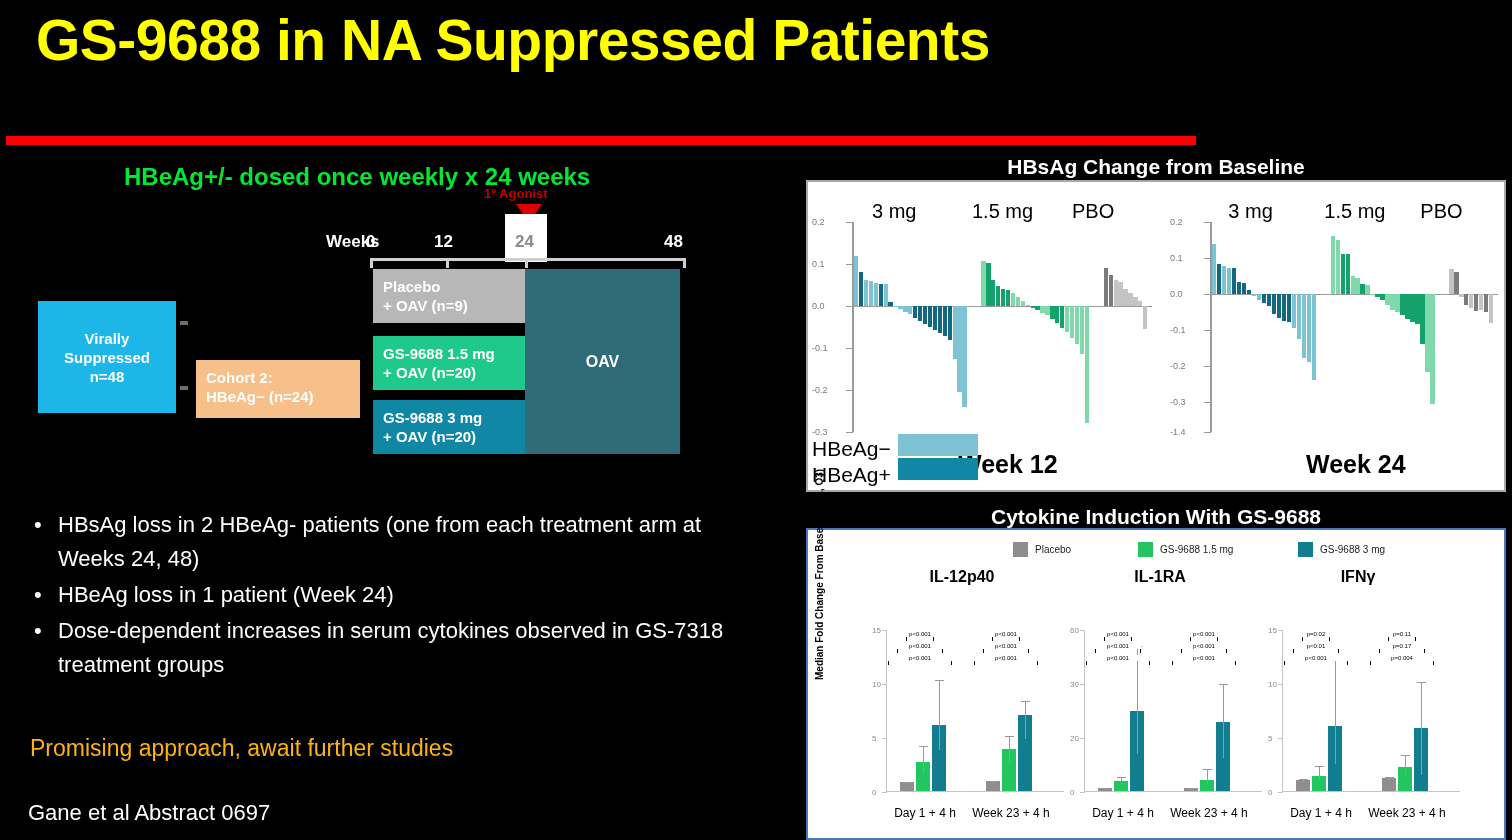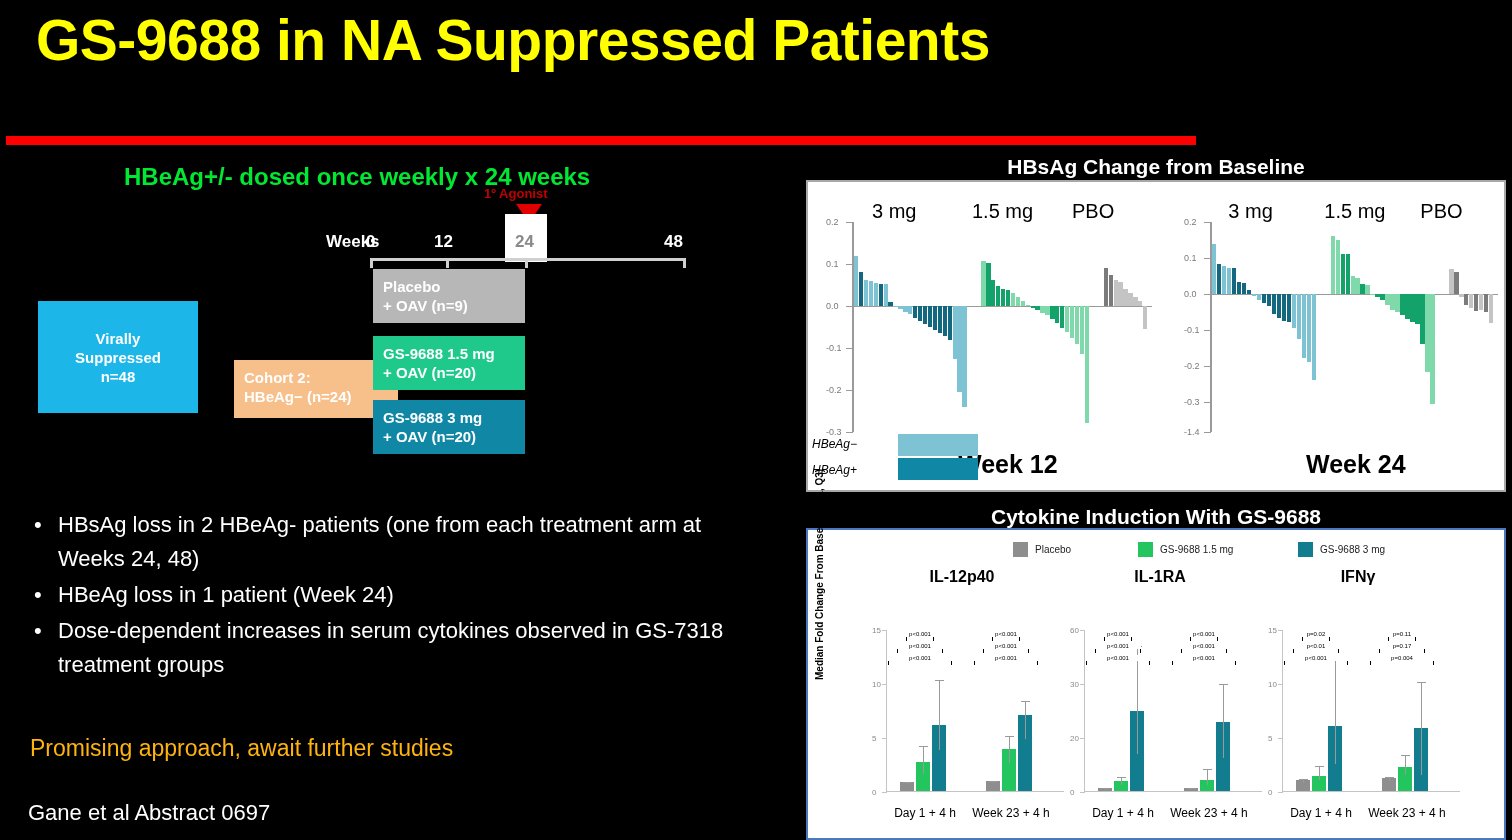--- a/index.html
+++ b/index.html
@@ -41,24 +41,24 @@
   #wk-0     { left:366px; }
   #wk-12    { left:434px; }
   #wk-24    { left:515px; color:#8a8a8a; }
   #wk-48    { left:664px; }
   #axis-line { position:absolute; left:370px; top:72px; width:316px; height:3px; background:#d0d0d0; }
   .axis-tick { position:absolute; top:72px; width:3px; height:10px; background:#d0d0d0; }
   #tick-0 { left:370px; } #tick-12 { left:446px; } #tick-24 { left:525px; } #tick-48 { left:683px; }
 
   .box { position:absolute; color:#fff; font-weight:bold; font-size:15px;
          line-height:19px; padding:8px 10px; }
-  #box-vs   { left:38px;  top:115px; width:160px; height:112px; background:#1cb6e8;
+  #box-vs   { left:38px;  top:115px; width:138px; height:112px; background:#1cb6e8;
               display:flex; align-items:center; justify-content:center; text-align:center; font-size:15px;}
   #box-c1   { left:196px; top:110px; width:164px; height:54px;  background:#e35b16; }
-  #box-c2   { left:196px; top:174px; width:164px; height:58px;  background:#f7bf89;margin-left:38px; }
+  #box-c2   { left:196px; top:174px; width:164px; height:58px;  background:#f7bf89; }
   #box-pbo  { left:373px; top:83px;  width:152px; height:54px;  background:#b7b7b7; }
   #box-g15  { left:373px; top:150px; width:152px; height:54px;  background:#1ec98b; }
   #box-g3   { left:373px; top:214px; width:152px; height:54px;  background:#1187a6; }
   #box-oav  { left:525px; top:83px;  width:155px; height:185px; background:#2f6b78;
               display:flex; align-items:center; justify-content:center; font-size:16px; }
   .connector { position:absolute; width:8px; height:4px; background:#6b6b6b; }
   #conn1 { left:180px; top:135px; } #conn2 { left:180px; top:200px; }
 
   
   #bullets { position:absolute; left:24px; top:508px; width:720px; }
@@ -80,27 +80,27 @@
   #hbsag-panel {
     position:absolute; left:806px; top:180px; width:700px; height:312px;
     background:#ffffff; border:2px solid #a8a8a8;
   }
   .wf { position:absolute; top:0; height:100%; }
   #wf-left  { left:0px;   width:352px; }
   #wf-right { left:358px; width:340px; }
   .wf-doselabels { position:absolute; top:18px; left:0; width:100%; height:28px; color:#000; }
   .wf-doselabels span { position:absolute; font-size:20px; }
   .wf-axis { position:absolute; left:40px; top:38px; bottom:56px; width:2px; background:#9a9a9a; }
-  .wf-ticklbl { position:absolute; left:18px; font-size:9px; color:#7a7a7a; transform:translateY(-50%); }
+  .wf-ticklbl { position:absolute; left:4px; font-size:9px; color:#7a7a7a; transform:translateY(-50%); }
   .wf-tickmark { position:absolute; left:36px; width:7px; height:1px; background:#9a9a9a; }
   .wf-zero { position:absolute; height:1px; background:#9a9a9a; }
   .wf-bar { position:absolute; bottom:auto; }
   .wf-weeklbl { position:absolute; font-weight:bold; font-size:25px; color:#000; }
   #hbeag-legend { position:absolute; left:4px; bottom:4px; width:230px; height:52px; }
-  #hbeag-legend .lbl { position:absolute; left:0; font-size:12px; color:#000;font-style:italic; }
+  #hbeag-legend .lbl { position:absolute; left:0; font-size:21px; color:#000; }
   #hbeag-legend .sw  { position:absolute; left:86px; width:80px; height:22px; }
 
   
   #cyto-title {
     position:absolute; left:806px; top:505px; width:700px; text-align:center;
     font-weight:bold; font-size:21px; color:#ffffff;
   }
   #cyto-panel {
     position:absolute; left:806px; top:528px; width:700px; height:312px;
     background:#ffffff; border:2px solid #4a77bf;
@@ -177,20 +177,23 @@
     <div>Placebo</div>
     <div>+ OAV (n=9)</div>
   </div>
   <div class="box" id="box-g15">
     <div>GS-9688 1.5 mg</div>
     <div>+ OAV (n=20)</div>
   </div>
   <div class="box" id="box-g3">
     <div>GS-9688 3 mg</div>
     <div>+ OAV (n=20)</div>
+  </div>
+  <div class="box" id="box-oav">
+    <span>OAV</span>
   </div>
 </div>
 
 <div id="bullets">
   <div class="bullet">
     <div class="dot">•</div>
     <div class="txt">HBsAg loss in 2  HBeAg- patients (one from each treatment arm at Weeks 24, 48)</div>
   </div>
   <div class="bullet">
     <div class="dot">•</div>

